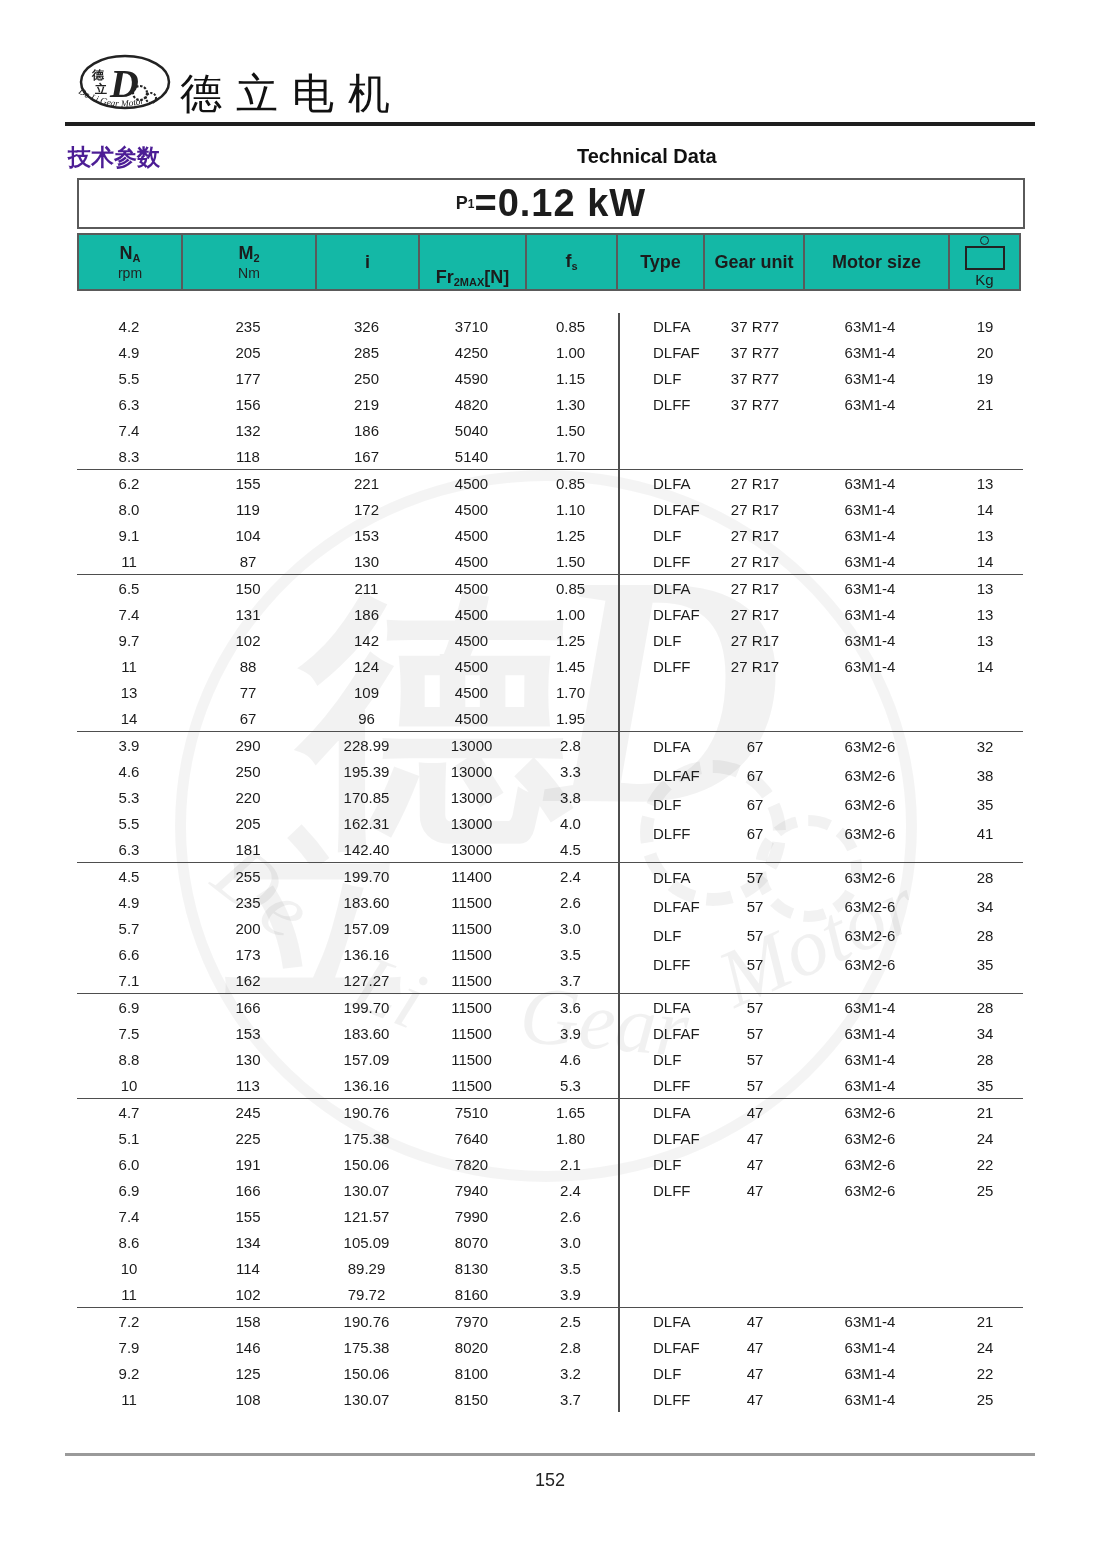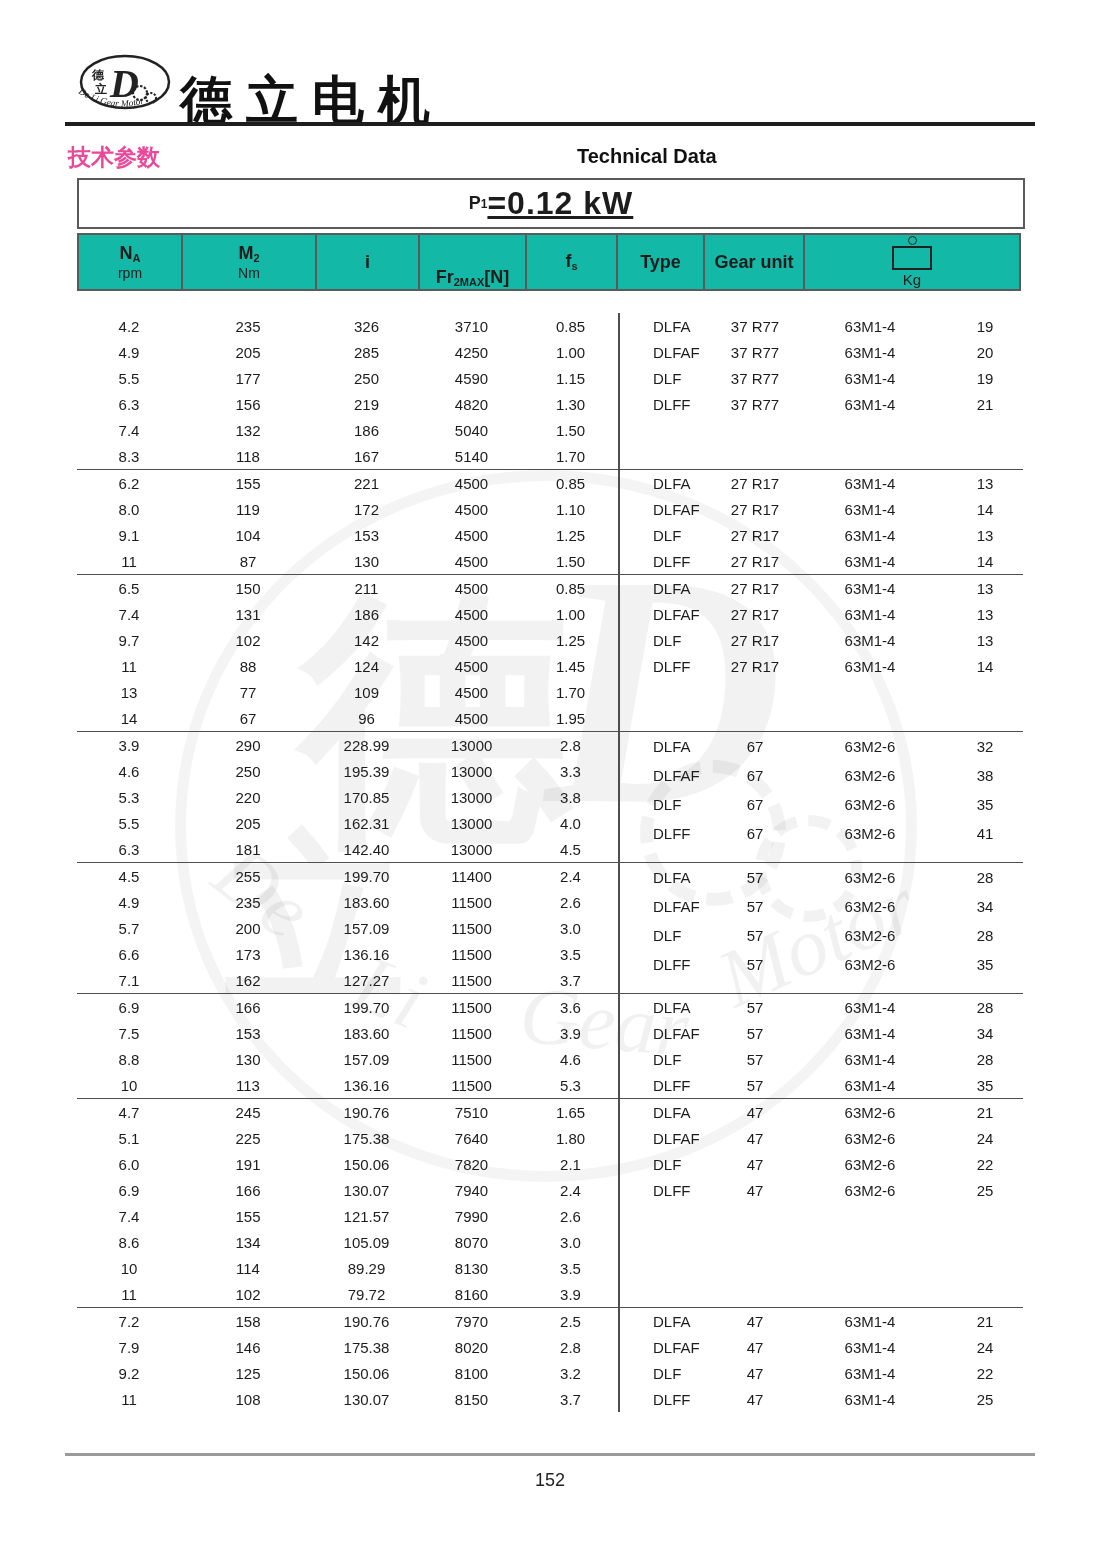--- a/index.html
+++ b/index.html
@@ -18,31 +18,31 @@
   .wm-gear2{position:absolute;left:755px;top:815px;width:85px;height:85px;border-radius:50%;
             border:11px dashed rgba(0,0,0,0.05);}
   .wm-word{position:absolute;font-family:"Liberation Serif",serif;font-style:italic;
            font-size:82px;color:rgba(0,0,0,0.055);white-space:nowrap;}
   .wm-w1{left:215px;top:845px;transform:rotate(38deg);}
   .wm-w2{left:355px;top:945px;transform:rotate(22deg);}
   .wm-w3{left:520px;top:975px;transform:rotate(5deg);}
   .wm-w4{left:715px;top:895px;transform:rotate(-24deg);}
   
   .logo{position:absolute;left:72px;top:53px;}
-  .brand{position:absolute;left:180px;top:66px;font-size:52px;font-weight:bold;
+  .brand{position:absolute;left:180px;top:66px;font-size:42px;font-weight:normal;
          font-family:"Liberation Serif",serif;letter-spacing:14px;color:#111;}
   .rule-top{position:absolute;left:65px;top:122px;width:970px;height:4px;background:#1e1e1e;}
-  .sec-cn{position:absolute;left:68px;top:142px;font-size:23px;font-weight:bold;color:#ec4899;}
+  .sec-cn{position:absolute;left:68px;top:142px;font-size:23px;font-weight:bold;color:#4c1d95;}
   .sec-en{position:absolute;left:577px;top:145px;font-size:20px;font-weight:bold;color:#111;}
   
   .power-box{position:absolute;left:77px;top:178px;width:944px;height:47px;border:2px solid #5a5a5a;
              background:#fff;display:flex;align-items:center;justify-content:center;}
   .power-box .p{font-size:18px;font-weight:bold;}
   .power-box .psub{font-size:12px;font-weight:bold;vertical-align:-3px;}
-  .power-box .pval{font-size:32px;font-weight:bold;letter-spacing:1px;text-decoration:underline;}
+  .power-box .pval{font-size:38px;font-weight:bold;letter-spacing:1px;}
   
   .htable{position:absolute;left:77px;top:233px;width:944px;height:58px;border:2px solid #5a5a5a;
           background:#14b8a6;display:flex;box-sizing:border-box;}
   .hcell{border-right:2px solid #5a5a5a;display:flex;flex-direction:column;align-items:center;
          justify-content:center;line-height:1.15;}
   .hcell:last-child{border-right:none;}
   .hmain{font-size:18px;font-weight:bold;}
   .hsub{font-size:11px;font-weight:bold;vertical-align:-3px;}
   .hunit{font-size:14px;color:#222;}
   .w-na{width:102px;} .w-m2{width:132px;} .w-i{width:101px;} .w-fr{width:105px;justify-content:flex-end;}
@@ -131,20 +131,23 @@
     </div>
     <div class="hcell w-fs">
       <div><span class="hmain">f</span><span class="hsub">s</span></div>
     </div>
     <div class="hcell w-type">
       <div class="hmain">Type</div>
     </div>
     <div class="hcell w-gear">
       <div class="hmain">Gear unit</div>
     </div>
+    <div class="hcell w-motor">
+      <div class="hmain">Motor size</div>
+    </div>
     <div class="hcell w-kg">
       <div class="kgicon">
         <div class="knob"></div>
         <div class="block"></div>
         <div class="kglbl">Kg</div>
       </div>
     </div>
   </div>
 
   <div class="data" id="data-body">

